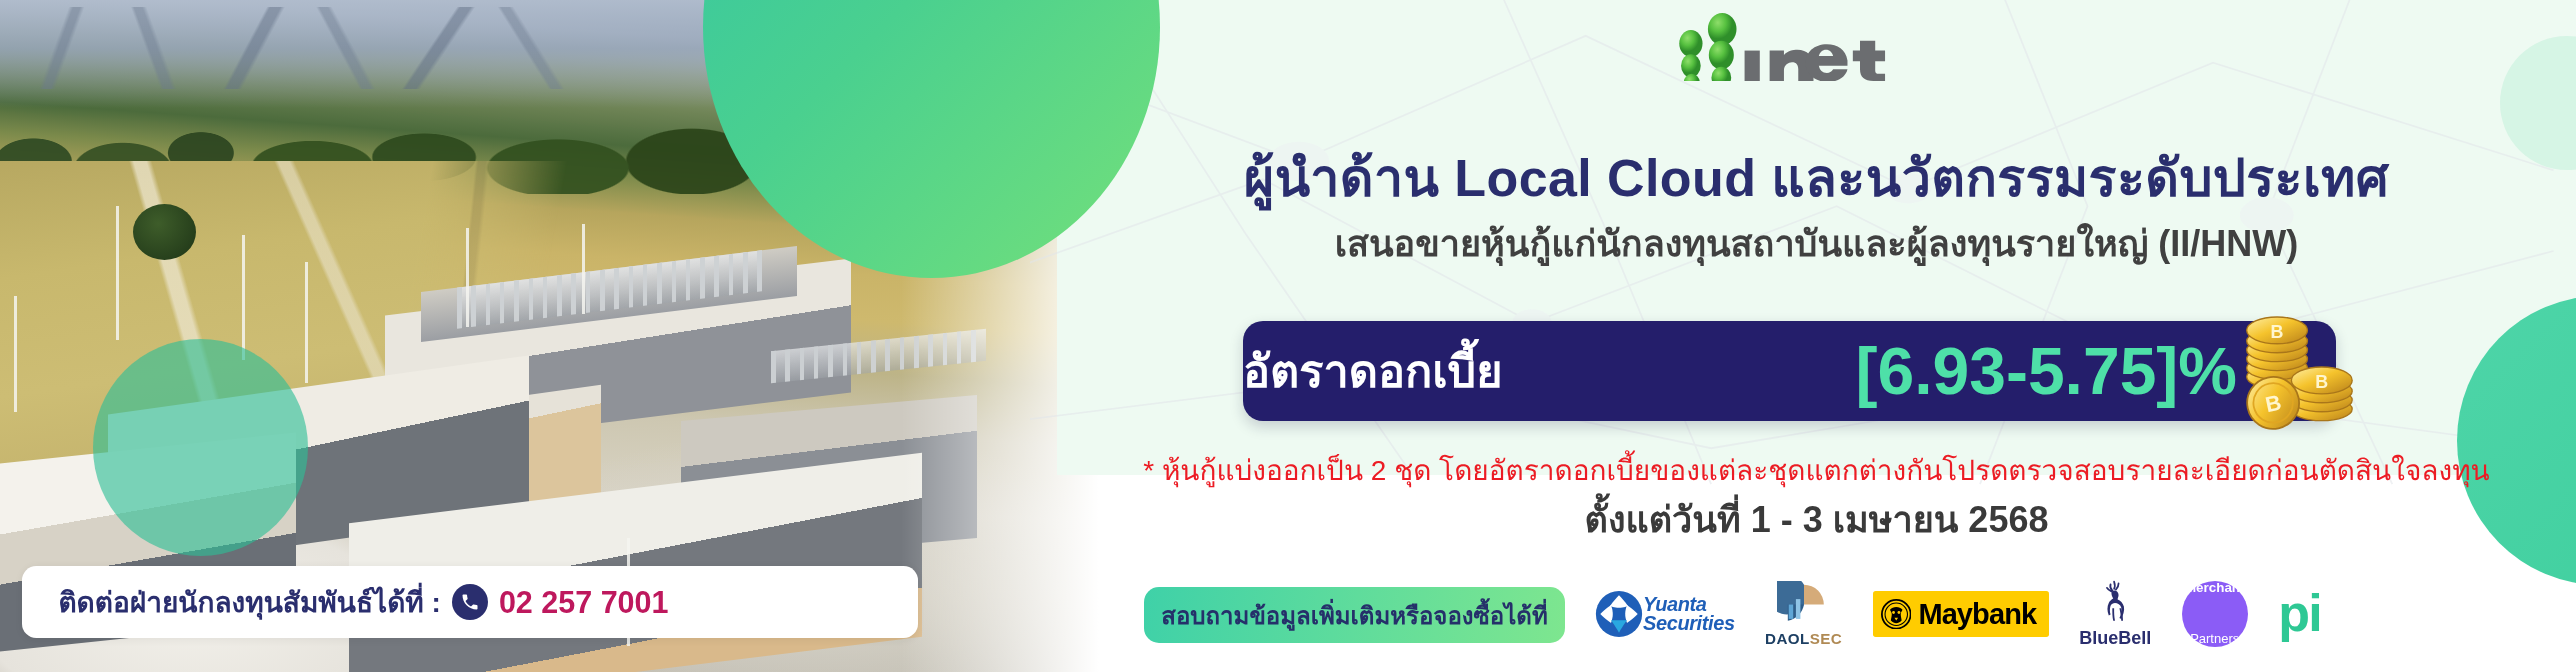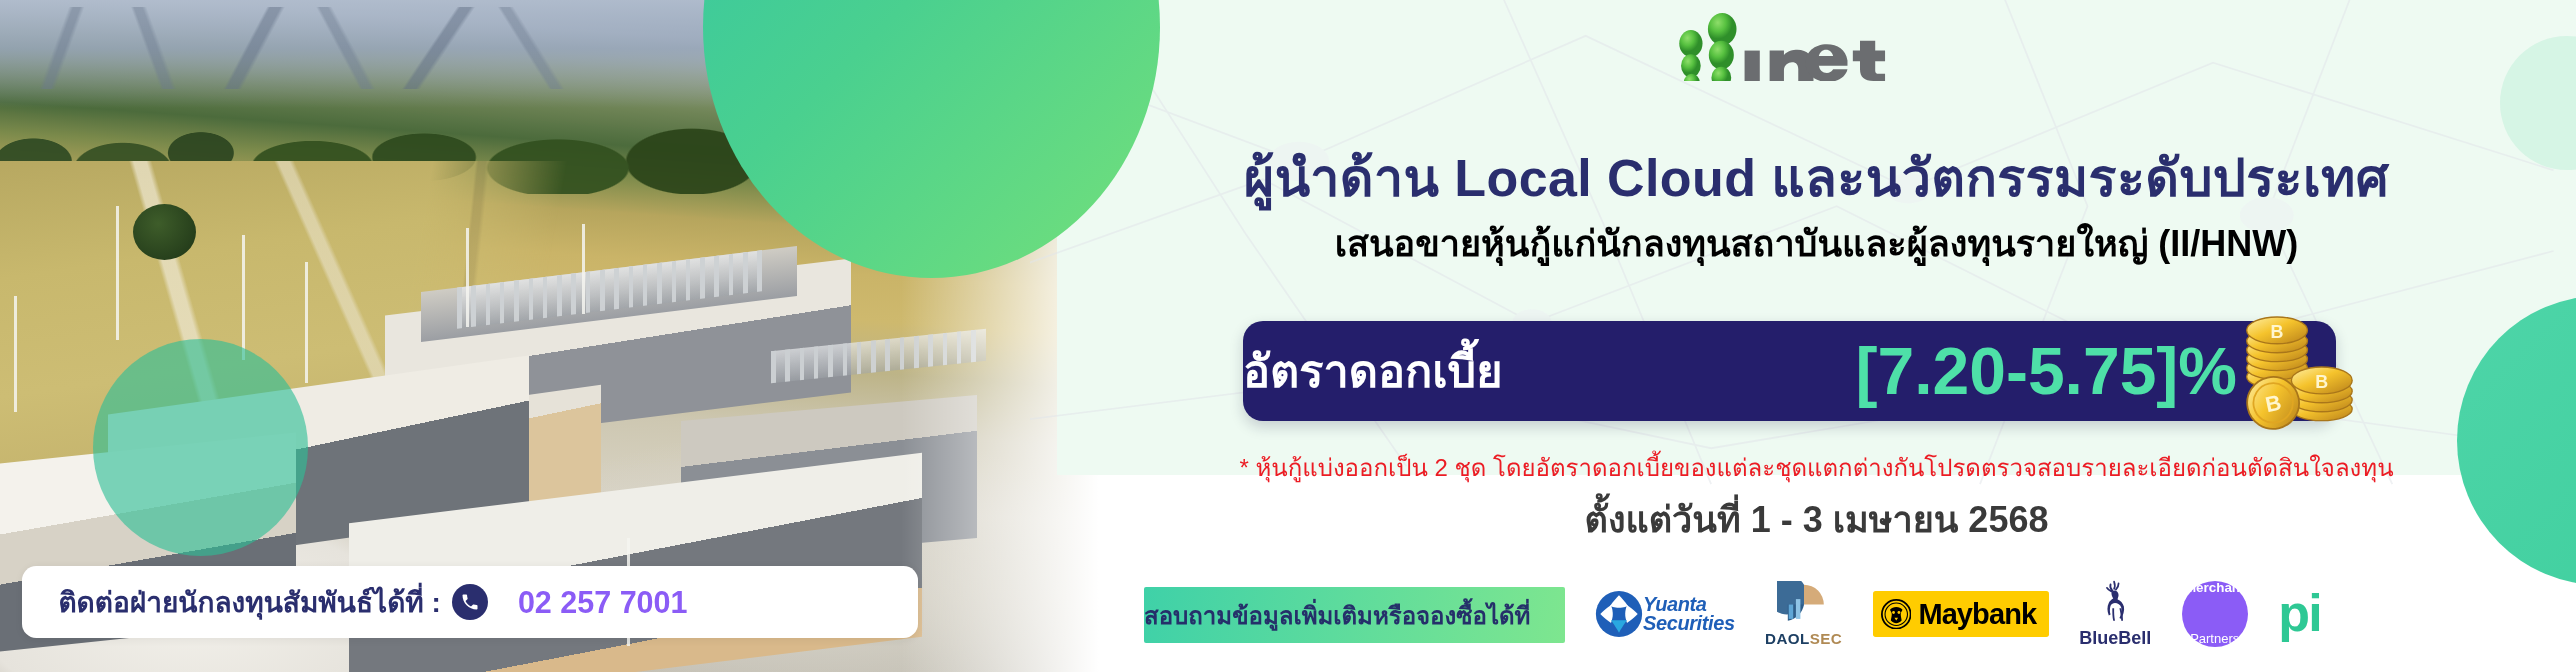--- a/index.html
+++ b/index.html
@@ -178,52 +178,52 @@
   
   .headline{
     position:absolute;left:0;top:136px;width:100%;
     text-align:center;
     font-size:52px;font-weight:bold;color:#2a2e6e;
     letter-spacing:0.4px;white-space:nowrap;
   }
   .subhead{
     position:absolute;left:0;top:215px;width:100%;
     text-align:center;
-    font-size:36px;font-weight:bold;color:#000000;white-space:nowrap;
+    font-size:36px;font-weight:bold;color:#404040;white-space:nowrap;
   }
 
   
   .rate-box{
     position:absolute;left:186px;top:321px;width:1093px;height:100px;
     background:#241e6b;border-radius:20px;
     box-shadow:0 5.4px 14.3px rgba(20,20,60,.18);
   }
   .rate-inner{
     position:absolute;inset:0;display:flex;align-items:center;justify-content:space-between;
     gap:23px;padding-right:99px;
   }
   .rate-label{font-size:45px;font-weight:bold;color:#ffffff;}
   .rate-value{font-size:66px;font-weight:bold;color:#4ee0a8;line-height:1;}
   .coins{position:absolute;right:-43px;top:-25px;width:152px;height:151px;}
 
   
   .note{
     position:absolute;left:0;top:448px;width:100%;
-    text-align:center;font-size:24px;color:#ec1c24;white-space:nowrap;
+    text-align:center;font-size:28px;color:#ec1c24;white-space:nowrap;
   }
   .date{
     position:absolute;left:0;top:491px;width:100%;
     text-align:center;font-size:36px;font-weight:bold;color:#3a3a3a;white-space:nowrap;
   }
 
   
   .cta{
-    position:absolute;left:87px;top:587px;width:421px;height:56px;border-radius:2px;
+    position:absolute;left:87px;top:587px;width:421px;height:56px;border-radius:15px;
     background:linear-gradient(100deg,#3fd1a8 0%,#5fdc9c 50%,#7ee68f 100%);
-    display:flex;align-items:center;
+    display:flex;align-items:center;justify-content:center;
     color:#25306a;font-size:24px;font-weight:600;
   }
 
   
   .partners{
     position:absolute;left:538px;top:573px;width:977px;height:82px;
     display:flex;align-items:center;gap:30.5px;
   }
   .pt{display:flex;align-items:center;justify-content:center;height:82px;}
   .pt-yuanta{}
@@ -254,21 +254,21 @@
     position:absolute;left:22.4px;top:566px;width:824px;height:72px;
     background:#ffffff;border-radius:14.3px;
     display:flex;align-items:center;gap:11px;padding:0 36px;
     box-shadow:0 1.8px 9px rgba(0,0,0,.06);
   }
   .contact-text{font-size:28px;font-weight:bold;color:#2a2e6e;white-space:nowrap;}
   .phone-badge{
     width:36px;height:36px;border-radius:50%;background:#2a2e6e;
     display:flex;align-items:center;justify-content:center;flex:0 0 auto;
   }
-  .phone-num{font-size:30.5px;font-weight:bold;color:#8b5cf6;white-space:nowrap;margin-left:19px;}
+  .phone-num{font-size:30.5px;font-weight:bold;color:#be185d;white-space:nowrap;}
 </style>
 </head>
 <body>
 
 <div class="banner">
 
   <div class="photo-wrap">
     <div class="photo"></div>
     <div class="photo-mountains"></div>
     <div class="photo-ridge"></div>
@@ -347,21 +347,21 @@
         </g>
       </svg>
     </div>
 
     <div class="headline">ผู้นำด้าน Local Cloud และนวัตกรรมระดับประเทศ</div>
     <div class="subhead">เสนอขายหุ้นกู้แก่นักลงทุนสถาบันและผู้ลงทุนรายใหญ่ (II/HNW)</div>
 
     <div class="rate-box">
       <div class="rate-inner">
         <span class="rate-label">อัตราดอกเบี้ย</span>
-        <span class="rate-value">[7.20-5.75]%</span>
+        <span class="rate-value">[6.93-5.75]%</span>
       </div>
       <svg class="coins" viewBox="0 0 170 168">
         <defs>
           <linearGradient id="cg" x1="0" y1="0" x2="1" y2="1">
             <stop offset="0%" stop-color="#fff0a8"></stop>
             <stop offset="45%" stop-color="#f5c32c"></stop>
             <stop offset="100%" stop-color="#b8801a"></stop>
           </linearGradient>
         </defs>
         <g>

